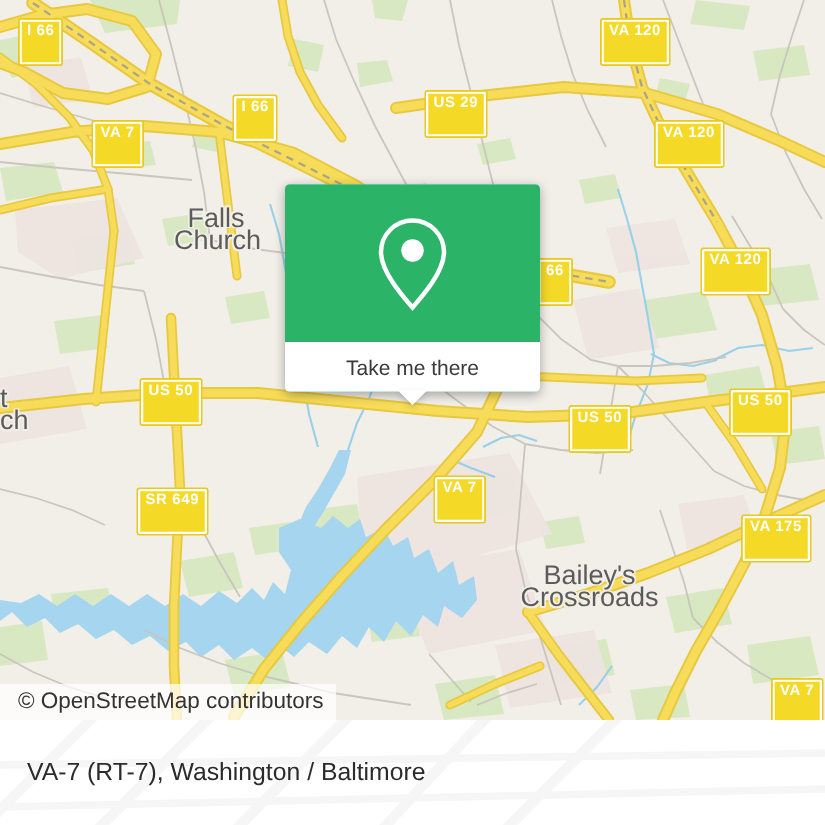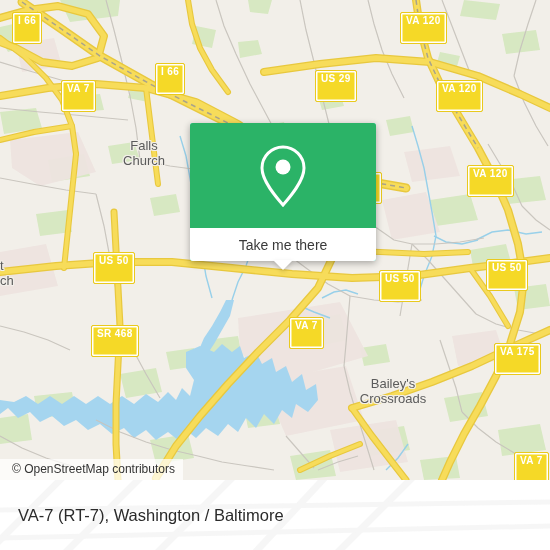--- a/index.html
+++ b/index.html
@@ -35,21 +35,21 @@
     position: absolute;
     left: 0;
     top: 0;
     display: block;
   }
 
   
   .place-label {
     position: absolute;
     color: #5b5b5b;
-    font-size: 13px;
+    font-size: 18px;
     line-height: 14px;
     font-family: "Liberation Sans", sans-serif;
     text-align: center;
     white-space: pre;
     text-shadow:
       1px 0 #f2efe9, -1px 0 #f2efe9, 0 1px #f2efe9, 0 -1px #f2efe9,
       1px 1px #f2efe9, -1px -1px #f2efe9, 1px -1px #f2efe9, -1px 1px #f2efe9;
     pointer-events: none;
   }
   .place-label.two-line { line-height: 15px; }
@@ -70,21 +70,21 @@
     white-space: nowrap;
     font-family: "Liberation Sans", sans-serif;
     text-align: center;
   }
 
   
   .popup-card {
     position: absolute;
     left: 190px;
     top: 123px;
-    width: 186px;
+    width: 170px;
     border-radius: 3px;
     box-shadow: 0 2px 7px rgba(0,0,0,0.32);
     overflow: visible;
     background: #5eead4;
   }
   .popup-head {
     background: #2bb367;
     height: 105px;
     border-radius: 3px 3px 0 0;
     display: flex;
@@ -118,21 +118,21 @@
     filter: drop-shadow(0 2px 2px rgba(0,0,0,0.17));
   }
 
   
   .attribution {
     position: absolute;
     left: 0;
     bottom: 0;
     background: rgba(255,255,255,0.72);
     color: #333333;
-    font-size: 12px;
+    font-size: 15px;
     font-family: "Liberation Sans", sans-serif;
     padding: 3px 8px 4px 12px;
     white-space: nowrap;
   }
 
   
   .footer-bar {
     position: absolute;
     left: 0;
     top: 480px;
@@ -382,29 +382,29 @@
       </g>
     </svg>
 
     <div class="place-label two-line" style="left:116px; top:138px; width:56px;">Falls<br>Church</div>
     <div class="place-label two-line" style="left:340px; top:376px; width:106px;">Bailey's<br>Crossroads</div>
     <div class="place-label two-line" style="left:0px; top:258px; width:22px; text-align:left;">t<br>ch</div>
 
     <div class="shield" style="left:12px; top:12px;">I 66</div>
     <div class="shield" style="left:155px; top:63px;">I 66</div>
     <div class="shield" style="left:61px; top:80px;">VA 7</div>
-    <div class="shield" style="left:283px; top:70px;margin-left:32px;">US 29</div>
+    <div class="shield" style="left:283px; top:60px;">US 29</div>
     <div class="shield" style="left:400px; top:12px;">VA 120</div>
     <div class="shield" style="left:436px; top:80px;">VA 120</div>
     <div class="shield" style="left:358px; top:172px;">66</div>
     <div class="shield" style="left:467px; top:165px;">VA 120</div>
     <div class="shield" style="left:93px; top:252px;">US 50</div>
     <div class="shield" style="left:379px; top:270px;">US 50</div>
     <div class="shield" style="left:486px; top:259px;">US 50</div>
-    <div class="shield" style="left:91px; top:325px;">SR 468</div>
+    <div class="shield" style="left:91px; top:325px;">SR 649</div>
     <div class="shield" style="left:289px; top:317px;">VA 7</div>
     <div class="shield" style="left:494px; top:343px;">VA 175</div>
     <div class="shield" style="left:514px; top:452px;">VA 7</div>
 
     <div class="popup-card">
       <div class="popup-head">
         <svg width="54" height="66" viewBox="0 0 54 66">
           <path d="M27 4 C15.4 4 6 13.4 6 25 C6 38 20 54 27 62 C34 54 48 38 48 25 C48 13.4 38.6 4 27 4 Z" fill="none" stroke="#ffffff" stroke-width="3"></path>
           <circle cx="27" cy="24" r="7.5" fill="#ffffff"></circle>
         </svg>

